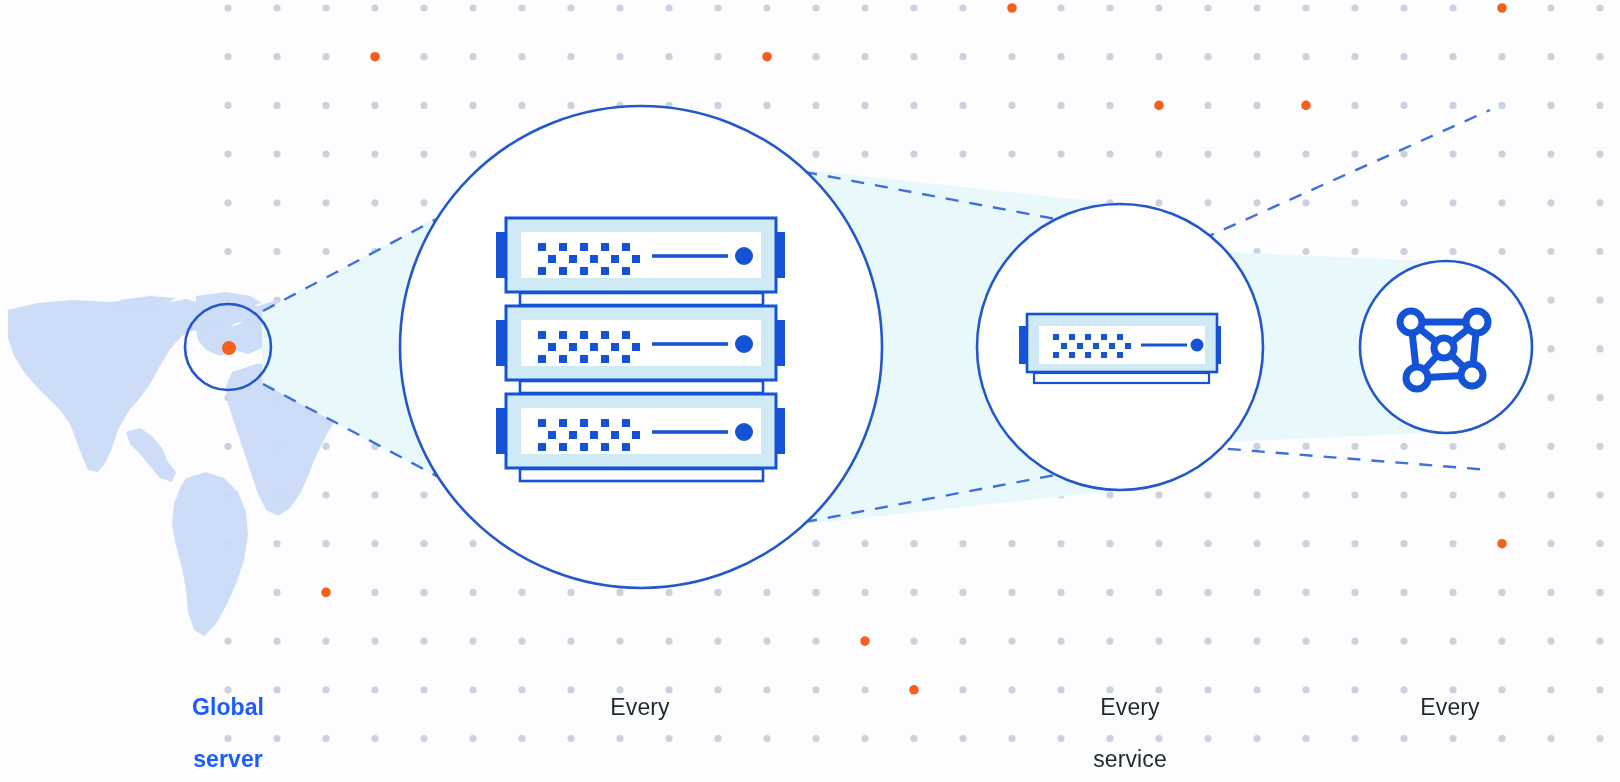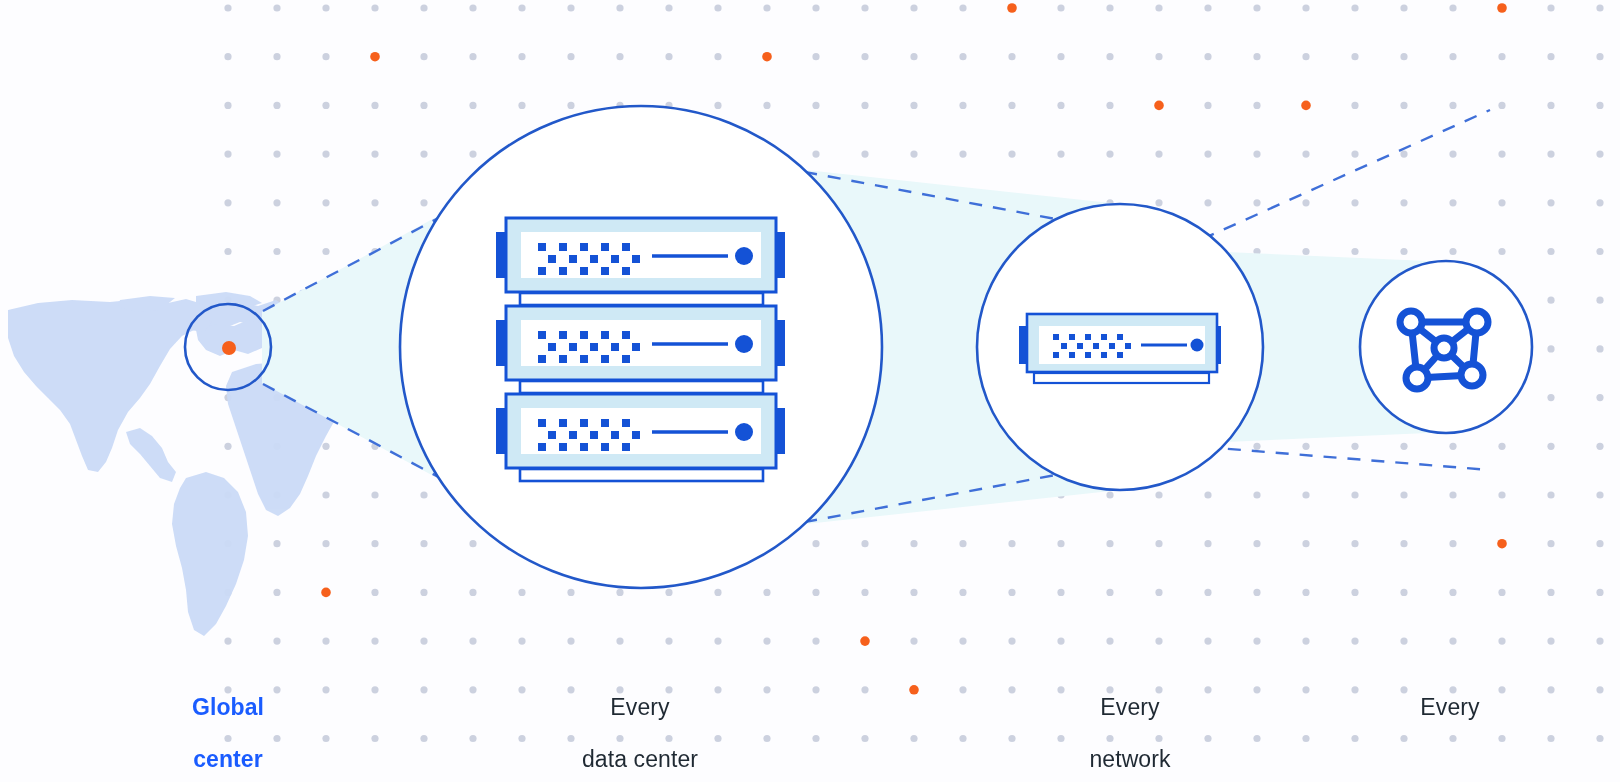--- a/index.html
+++ b/index.html
@@ -767,27 +767,26 @@
       <circle cx="1477" cy="322" r="11"></circle>
       <circle cx="1444" cy="348" r="10"></circle>
       <circle cx="1417" cy="378" r="11"></circle>
       <circle cx="1472" cy="375" r="11"></circle>
     </g>
   </svg>
 
   <div class="labels">
     <div class="label accent" style="left:128px; top:668px; width:200px;">
       <span class="label-line">Global</span>
-      <span class="label-line">center</span>
+      <span class="label-line">server</span>
     </div>
     <div class="label" style="left:520px; top:668px; width:240px;">
       <span class="label-line">Every</span>
-      <span class="label-line">data center</span>
     </div>
     <div class="label" style="left:1030px; top:668px; width:200px;">
       <span class="label-line">Every</span>
-      <span class="label-line">network</span>
+      <span class="label-line">service</span>
     </div>
     <div class="label" style="left:1350px; top:668px; width:200px;">
       <span class="label-line">Every</span>
     </div>
   </div>
 </div>
 
 </body></html>

